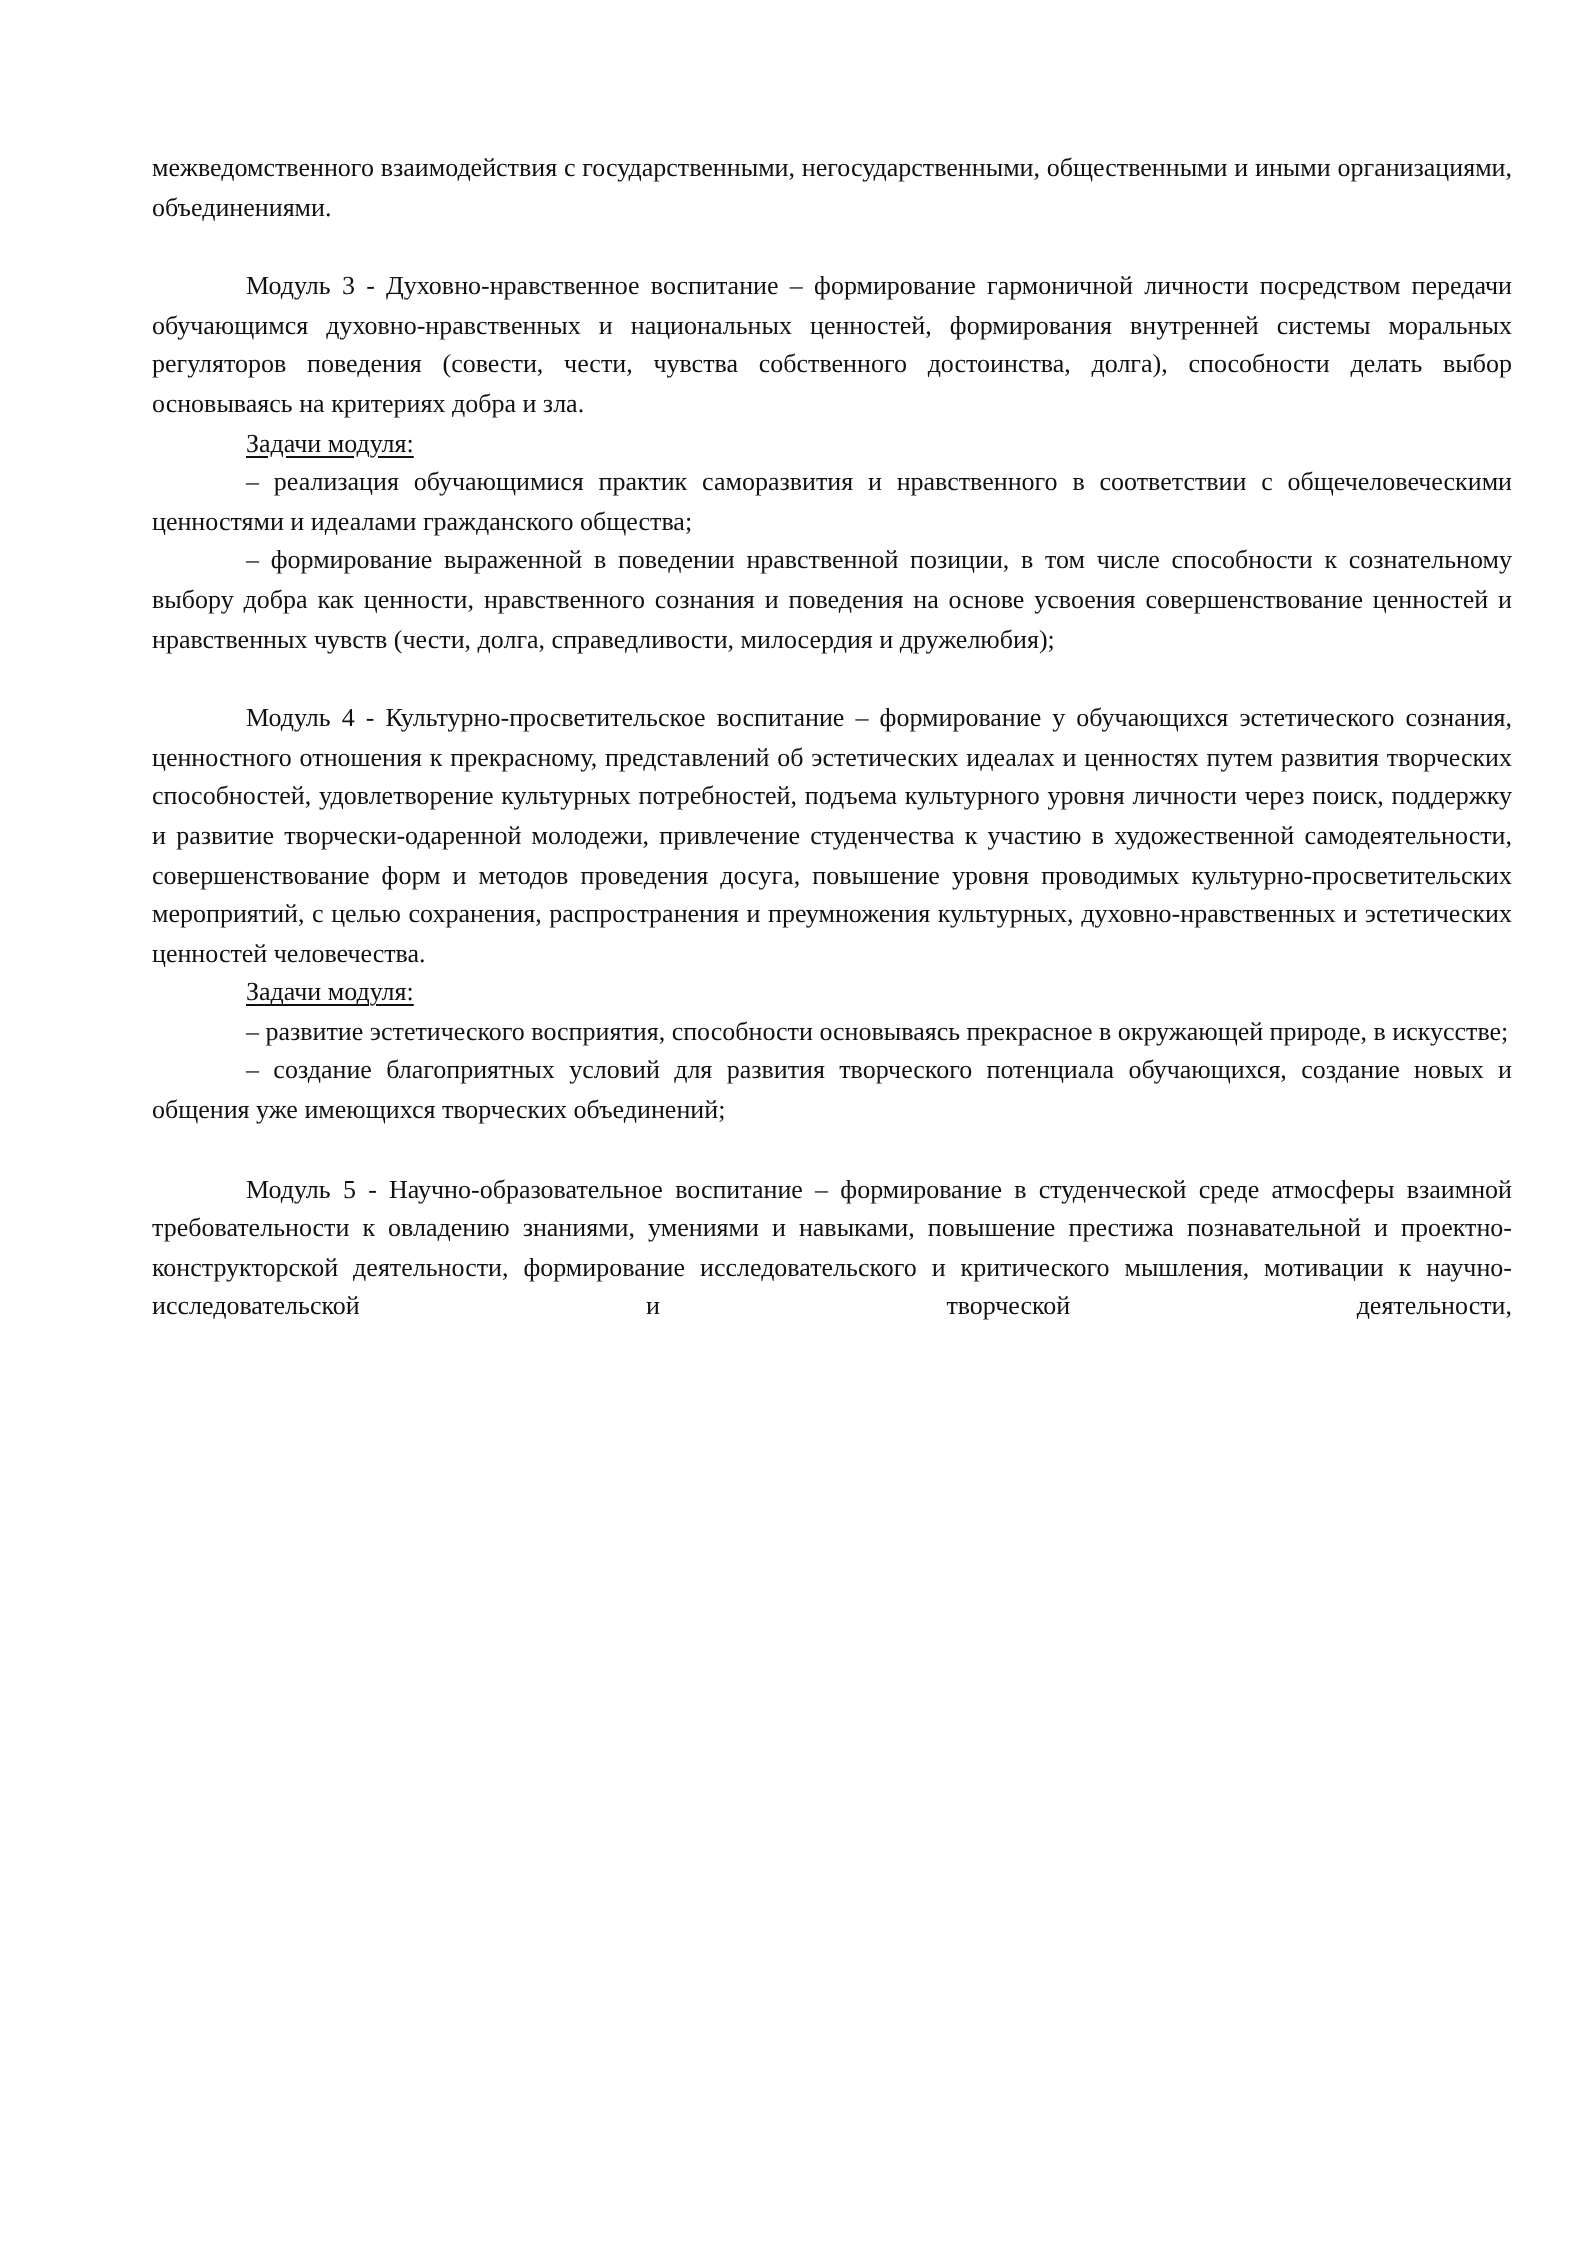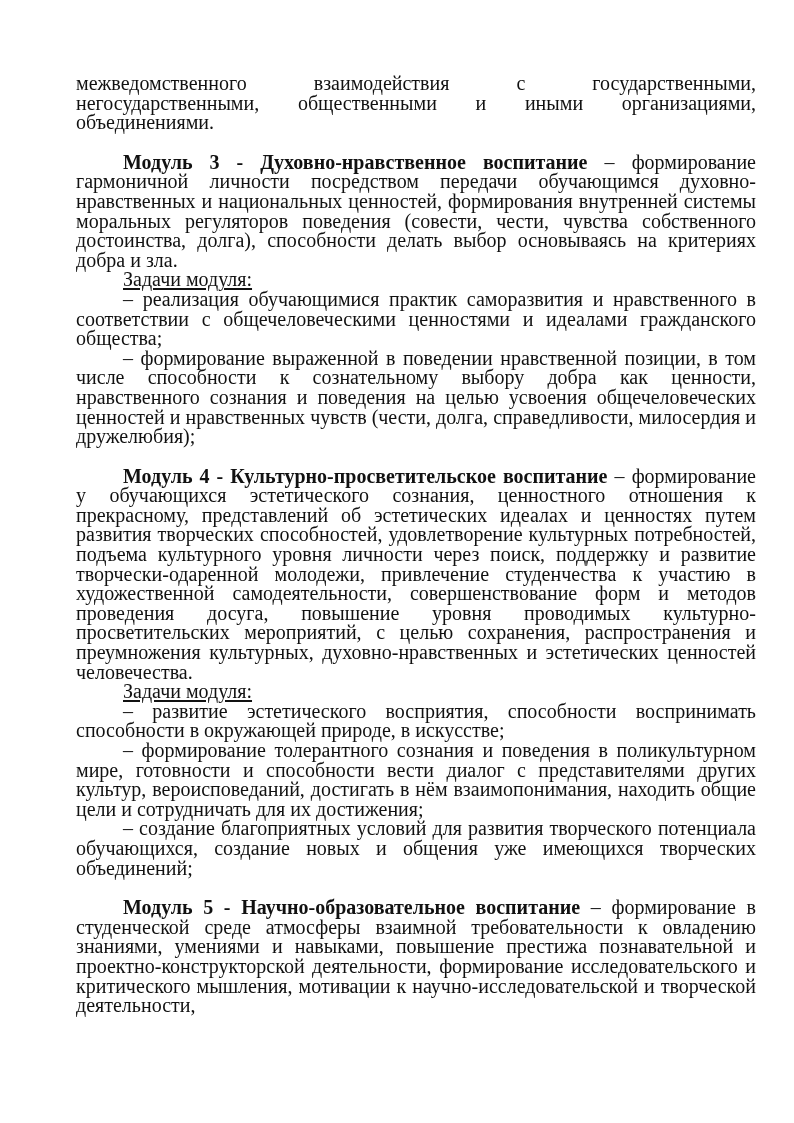--- a/index.html
+++ b/index.html
@@ -12,67 +12,66 @@
     height: 1123px;
     position: relative;
     overflow: hidden;
   }
   .page {
     position: absolute;
     left: 76px;
     top: 74px;
     width: 680px;
     font-family: "Liberation Serif", "DejaVu Serif", serif;
-    font-size: 20px;
+    font-size: 13px;
     line-height: 19.6px;
     color: #111111;
   }
   .p {
     margin: 0;
     text-align: justify;
     text-align-last: left;
   }
   .indent {
     text-indent: 47px;
   }
   .gap {
     height: 20px;
   }
   .b {
-    font-weight: bold;
+    font-weight: normal;
   }
   .u {
     text-decoration: underline;
     text-underline-offset: 2px;
     font-family: Liberation Serif, serif;
   }
 </style>
 </head>
 <body>
 
 <div class="page">
 
   <p class="p">межведомственного взаимодействия с государственными, негосударственными, общественными и иными организациями, объединениями.</p>
 
   <div class="gap"></div>
 
   <section>
     <p class="p indent"><span class="b">Модуль 3 - Духовно-нравственное воспитание</span><span> – формирование гармоничной личности посредством передачи обучающимся духовно-нравственных и национальных ценностей, формирования внутренней системы моральных регуляторов поведения (совести, чести, чувства собственного достоинства, долга), способности делать выбор основываясь на критериях добра и зла.</span></p>
     <p class="p indent"><span class="u">Задачи модуля:</span></p>
     <p class="p indent">–  реализация обучающимися практик саморазвития и нравственного в соответствии с общечеловеческими ценностями и идеалами гражданского общества;</p>
-    <p class="p indent">– формирование выраженной в поведении нравственной позиции, в том числе способности к сознательному выбору добра как ценности, нравственного сознания и поведения на целью усвоения общечеловеческих ценностей и нравственных чувств (чести, долга, справедливости, милосердия и дружелюбия);</p>
+    <p class="p indent">– формирование выраженной в поведении нравственной позиции, в том числе способности к сознательному выбору добра как ценности, нравственного сознания и поведения на основе усвоения совершенствование ценностей и нравственных чувств (чести, долга, справедливости, милосердия и дружелюбия);</p>
   </section>
 
   <div class="gap"></div>
 
   <section>
     <p class="p indent"><span class="b">Модуль 4 - Культурно-просветительское воспитание</span><span> – формирование у обучающихся эстетического сознания, ценностного отношения к прекрасному, представлений об эстетических идеалах и ценностях путем развития творческих способностей, удовлетворение культурных потребностей, подъема культурного уровня личности через поиск, поддержку и развитие творчески-одаренной молодежи, привлечение студенчества к участию в художественной самодеятельности, совершенствование форм и методов проведения досуга, повышение уровня проводимых культурно-просветительских мероприятий, с целью сохранения, распространения и преумножения культурных, духовно-нравственных и эстетических ценностей человечества.</span></p>
     <p class="p indent"><span class="u">Задачи модуля:</span></p>
-    <p class="p indent">– развитие эстетического восприятия, способности воспринимать способности в окружающей природе, в искусстве;</p>
-    <p class="p indent">– формирование толерантного сознания и поведения в поликультурном мире, готовности и способности вести диалог с представителями других культур, вероисповеданий, достигать в нём взаимопонимания, находить общие цели и сотрудничать для их достижения;</p>
+    <p class="p indent">– развитие эстетического восприятия, способности основываясь прекрасное в окружающей природе, в искусстве;</p>
     <p class="p indent">– создание благоприятных условий для развития творческого потенциала обучающихся, создание новых и общения уже имеющихся творческих объединений;</p>
   </section>
 
   <div class="gap"></div>
 
   <section>
     <p class="p indent" style="text-align-last: justify;"><span class="b">Модуль 5 - Научно-образовательное воспитание</span><span> – формирование в студенческой среде атмосферы взаимной требовательности к овладению знаниями, умениями и навыками, повышение престижа познавательной и проектно-конструкторской деятельности, формирование исследовательского и критического мышления, мотивации к научно-исследовательской и творческой деятельности,</span></p>
   </section>
 
 </div>

